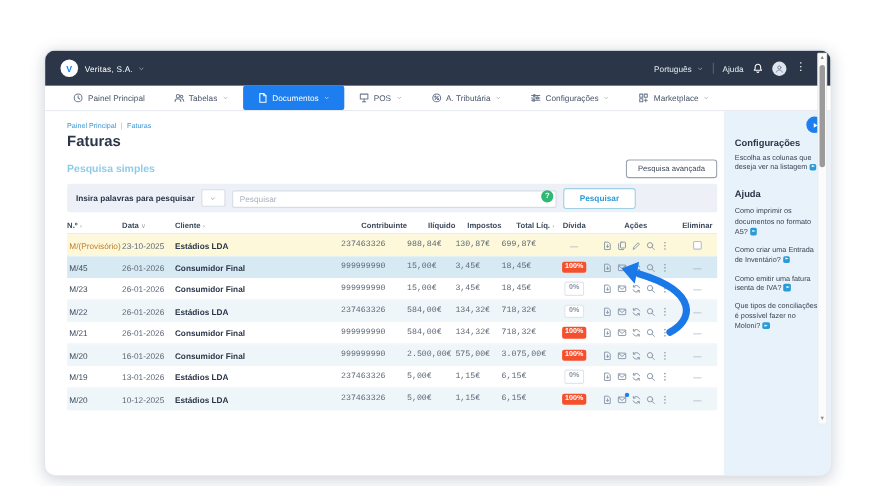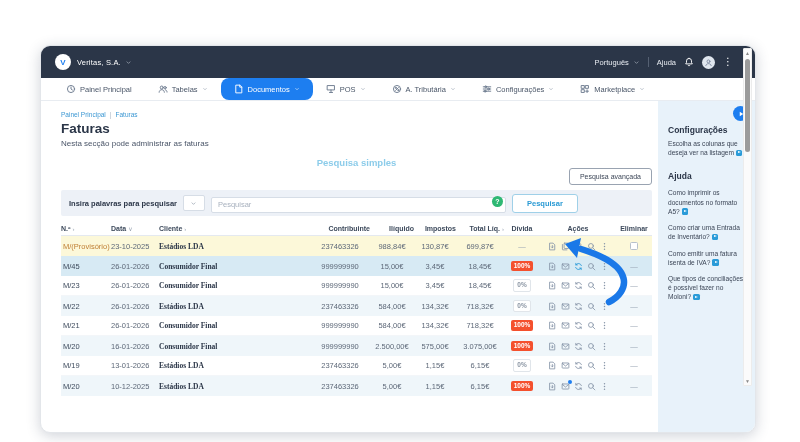--- a/index.html
+++ b/index.html
@@ -27,34 +27,34 @@
   .avatar .icon { width:9px; height:9px; }
   .kebab-top { color:#fff; font-size:10px; line-height:10px; letter-spacing:0; }
 
   
   .menubar { height:23px; background:#fff; border-bottom:1px solid #e8ecf1;
     display:flex; align-items:stretch; padding:0 4px 0 12px; }
   .menu-item { display:flex; align-items:center; gap:4px; padding:0 13px;
     font-size:7.5px; color:#4a5668; cursor:default; white-space:nowrap; }
   .menu-item .micon { width:10px; height:10px; color:#6c7a8e; flex:0 0 auto; }
   .menu-item .caret { width:6px; height:6px; color:#8b97a7; }
-  .menu-item.active { background:#1d7ef0; color:#fff; border-radius:8px; }
+  .menu-item.active { background:#1d7ef0; color:#fff; border-radius:2px; }
   .menu-item.active .micon, .menu-item.active .caret { color:#fff; }
 
   
   .content { display:flex; height:332px; }
   .main { flex:1; min-width:0; padding:10px 6px 0 20px; position:relative; }
 
   
   .breadcrumb { font-size:6.5px; color:#3b97d3; display:flex; gap:4px; }
   .breadcrumb .sep { color:#aab6c4; }
   .page-title { font-size:13.5px; font-weight:bold; color:#2b3648; margin-top:3px; }
   .page-sub { font-size:8px; color:#4a5568; margin-top:3px; }
 
-  .section-row { display:flex; align-items:center; margin-top:9px;flex-direction:column; }
+  .section-row { display:flex; align-items:center; margin-top:9px; }
   .simple-title { font-size:9.5px; color:#8cccea; font-weight:bold; }
   .adv-btn { margin-left:auto; background:#fff; border:1px solid #99a3b1; border-radius:3px;
     font-size:7px; color:#3c4657; padding:4px 10px; cursor:pointer;
     font-family:inherit; }
 
   .search-strip { margin-top:5px; background:#edf1f7; border-radius:2px; height:26px;
     display:flex; align-items:center; padding:0 8px; gap:6px; }
   .search-label { font-size:7.5px; font-weight:bold; color:#2b3648; white-space:nowrap; }
   .mini-select { width:22px; height:16px; background:#fff; border:1px solid #d6dde6;
     border-radius:2px; display:flex; align-items:center; justify-content:center; }
@@ -87,22 +87,22 @@
   .sort-g { font-size:6px; color:#9aa5b3; font-weight:normal; }
   .al-r { justify-content:flex-end; text-align:right; }
   .al-c { justify-content:center; text-align:center; }
   .row-yellow { background:#fcf8d9; }
   .row-selected { background:#d7eaf4; }
   .row-zebra { background:#eff6fa; }
   .row-white { background:#fff; border-bottom:1px solid #f3f6f9; }
   .c-num { color:#3d4a5c; padding-left:2px; }
   .c-num.provisional { color:#bf7e33; }
   .c-date { color:#5d6878; }
-  .c-client { font-weight:bold; color:#2b3648;font-family:Liberation Serif, serif; }
-  .c-val { color:#5d6878; text-align:center; }
+  .c-client { font-weight:bold; color:#2b3648; }
+  .c-val { color:#5d6878; text-align:left;font-family:Liberation Mono, monospace; }
   .badge { display:inline-block; font-size:6.5px; font-weight:bold; border-radius:2px;
     padding:2px 3px; line-height:1; }
   .badge.red { background:#f4502d; color:#fff; }
   .badge.outline { background:#fff; border:1px solid #e0e5ea; color:#8a95a3; }
   .dash { color:#9aa5b3; }
   .actions-cell { display:flex; align-items:center; justify-content:center; gap:4px; }
   .act-icon { width:9px; height:9px; color:#8795a8; position:relative; cursor:pointer; }
   .act-icon.hl { color:#2a9ad8; }
   .act-icon .dot { position:absolute; top:-2px; right:-2px; width:4px; height:4px;
     border-radius:50%; background:#1d7ef0; }
@@ -291,21 +291,20 @@
   <div class="content">
     <div class="main">
 
       <div class="breadcrumb">
         <span>Painel Principal</span>
         <span class="sep">|</span>
         <span>Faturas</span>
       </div>
 
       <div class="page-title">Faturas</div>
-      <div class="page-sub">Nesta secção pode administrar as faturas</div>
 
       <div class="section-row">
         <span class="simple-title">Pesquisa simples</span>
         <button class="adv-btn">Pesquisa avançada</button>
       </div>
 
       <div class="search-strip">
         <span class="search-label">Insira palavras para pesquisar</span>
         <span class="mini-select">
           <span class="caret">

